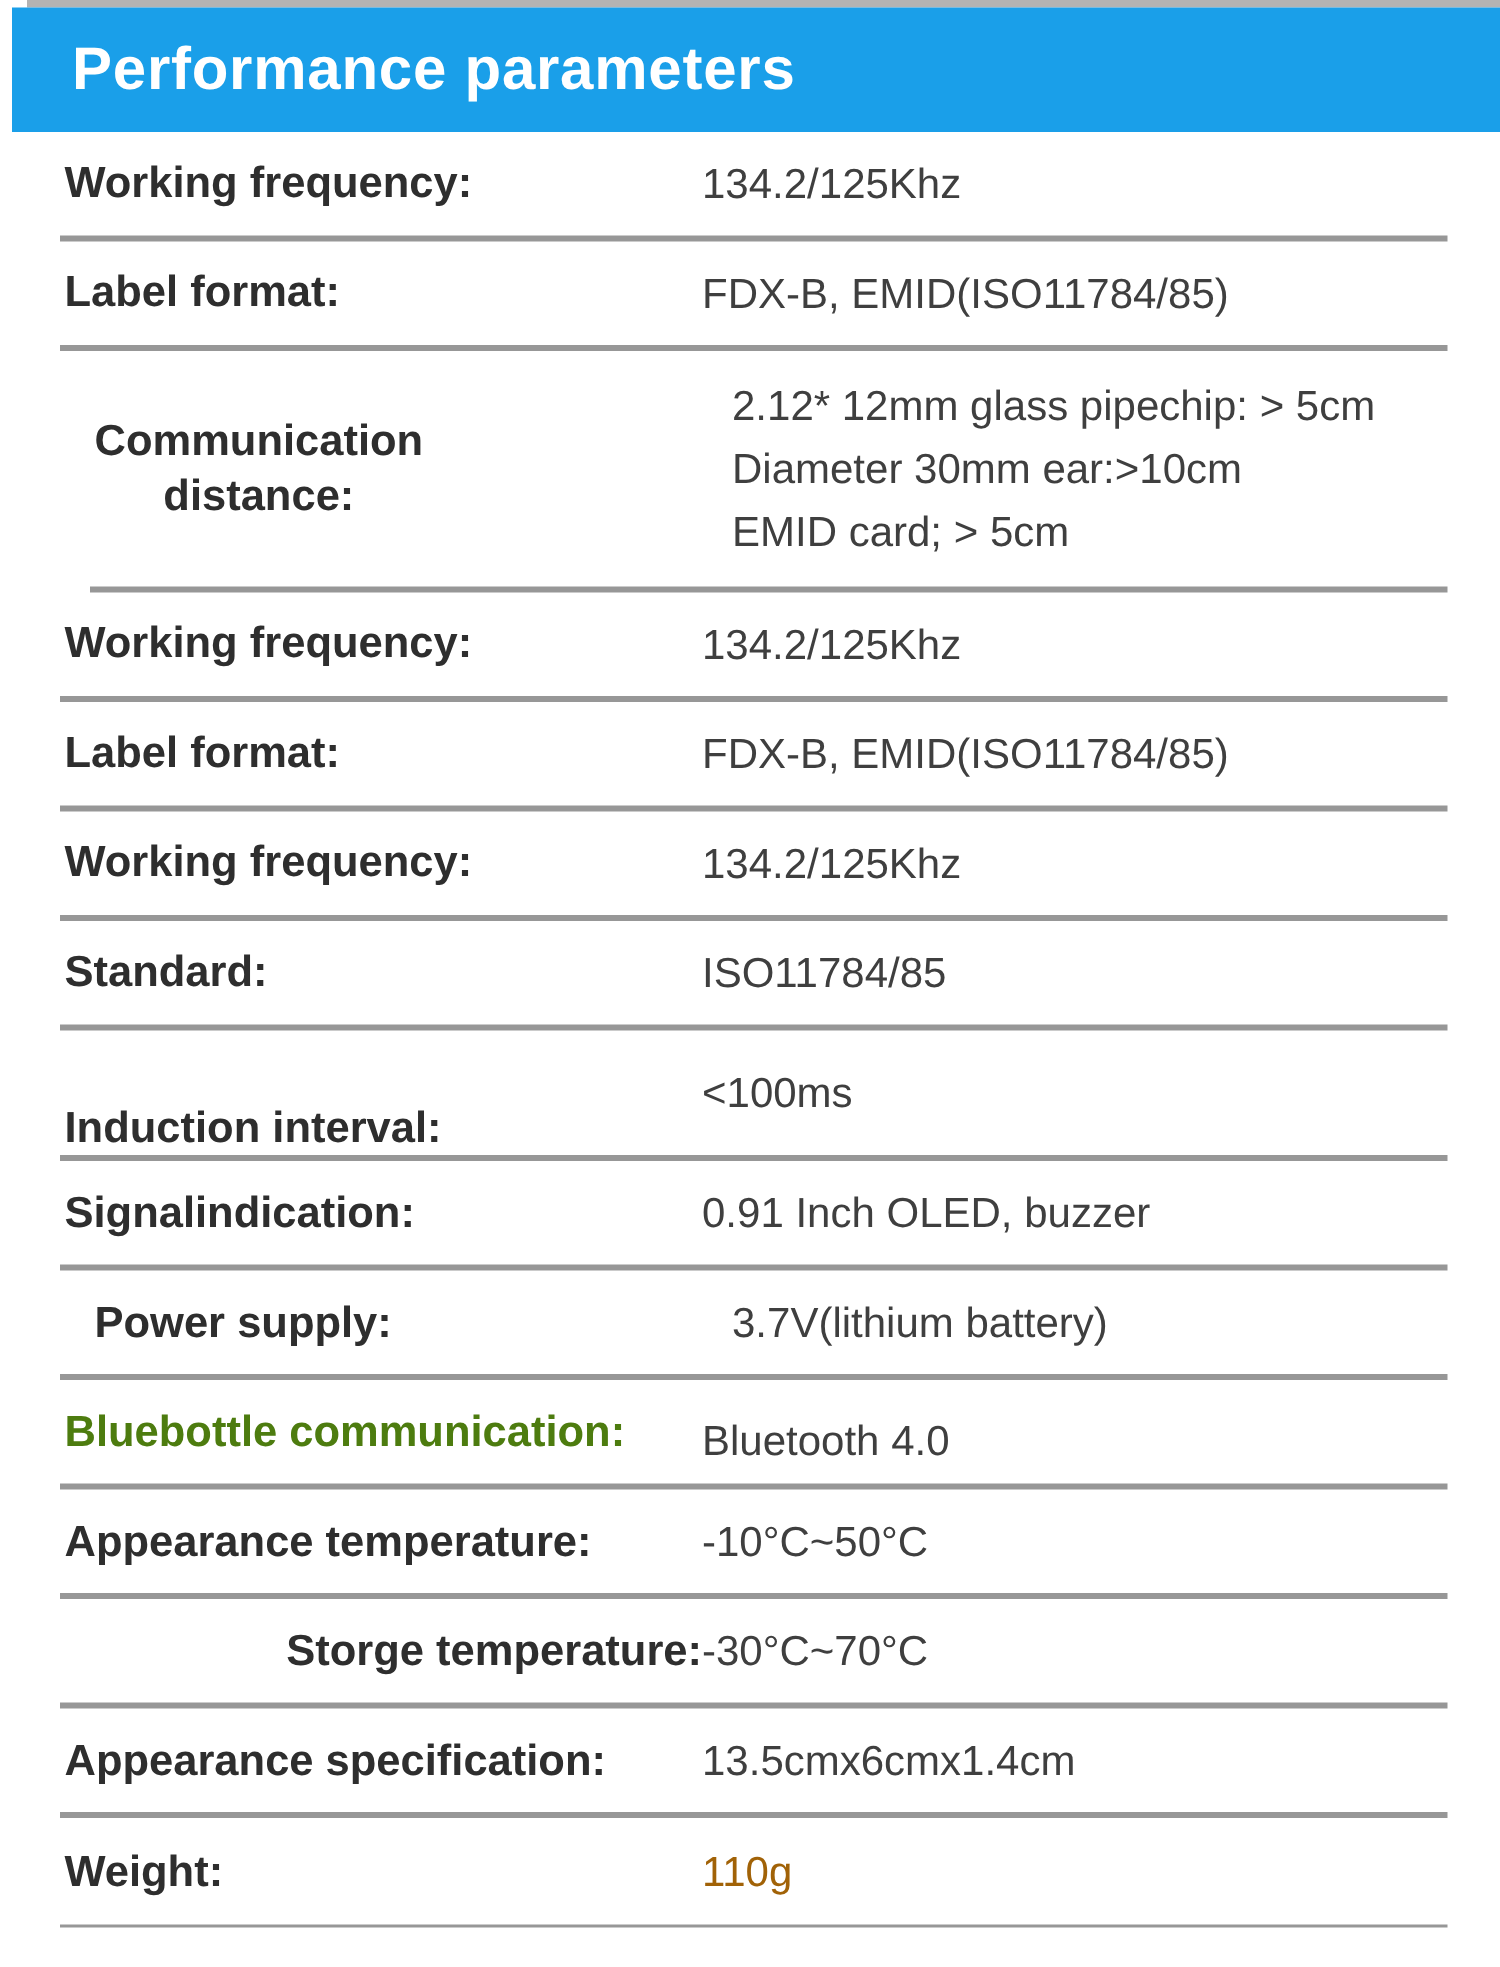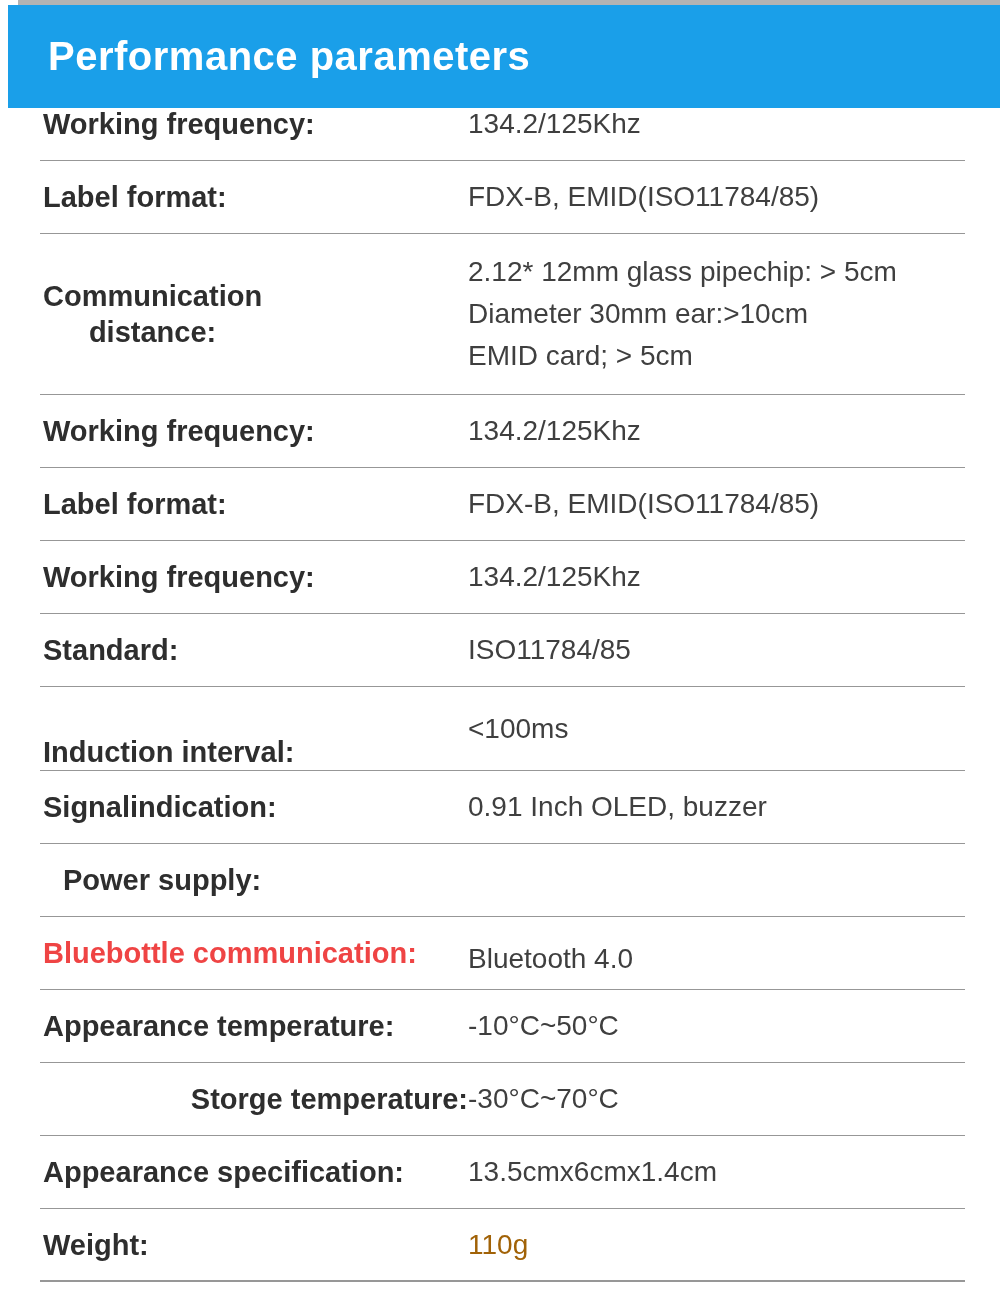--- a/index.html
+++ b/index.html
@@ -13,21 +13,21 @@
   }
   .top-strip {
     position: absolute;
     top: 0; left: 18px; right: 0;
     height: 5px;
     background: #b3b3b3;
   }
   .banner {
     position: absolute;
     top: 5px; left: 8px; right: 0;
-    height: 103px;
+    height: 83px;
     background: #1a9fe9;
     display: flex;
     align-items: center;
     padding-left: 40px;
     box-sizing: border-box;
   }
   .banner-title {
     color: #ffffff;
     font-size: 40px;
     font-weight: bold;
@@ -36,25 +36,25 @@
   .spec-table {
     position: absolute;
     top: 88px;
     left: 40px;
     right: 35px;
   }
   .row {
     display: flex;
     align-items: center;
     min-height: 73px;
-    border-bottom: 1px solid #15803d;
+    border-bottom: 4px solid #15803d;
     box-sizing: border-box;
     padding-left: 3px;
   }
-  .row.tall { min-height: 161px; }
+  .row.tall { min-height: 161px; margin-left: 20px; }
   .row:last-child { border-bottom: 2px solid #7f7f7f; }
   .cell-label {
     width: 425px;
     flex: none;
     font-weight: bold;
     font-size: 29px;
     color: #2e2e2e;
     line-height: 1.25;
   }
   .cell-label span {
@@ -112,23 +112,24 @@
       <div class="row" style="border-bottom-color: rgb(151, 151, 151);">
         <div class="cell-label" style="color: rgb(46, 46, 46); margin-top: 47px;"><span>Induction interval:</span></div>
         <div class="cell-value" style="color: rgb(63, 63, 63);">&lt;100ms</div>
       </div>
       <div class="row" style="border-bottom-color: rgb(151, 151, 151);">
         <div class="cell-label" style="color: rgb(46, 46, 46);"><span>Signalindication:</span></div>
         <div class="cell-value" style="color: rgb(63, 63, 63);">0.91 Inch OLED, buzzer</div>
       </div>
       <div class="row" style="border-bottom-color: rgb(151, 151, 151);">
         <div class="cell-label" style="color: rgb(46, 46, 46); margin-left: 20px;"><span>Power supply:</span></div>
+        <div class="cell-value" style="color: rgb(63, 63, 63);">3.7V(lithium battery)</div>
       </div>
       <div class="row" style="border-bottom-color: rgb(151, 151, 151);">
-        <div class="cell-label" style="color: #ef4444;"><span>Bluebottle communication:</span></div>
+        <div class="cell-label" style="color: #4d7c0f;"><span>Bluebottle communication:</span></div>
         <div class="cell-value" style="color: rgb(63, 63, 63); margin-top: 12px;">Bluetooth 4.0</div>
       </div>
       <div class="row" style="border-bottom-color: rgb(151, 151, 151);">
         <div class="cell-label" style="color: rgb(46, 46, 46);"><span>Appearance temperature:</span></div>
         <div class="cell-value" style="color: rgb(63, 63, 63);">-10°C~50°C</div>
       </div>
       <div class="row" style="border-bottom-color: rgb(151, 151, 151);">
         <div class="cell-label" style="color: rgb(46, 46, 46); text-align: right;"><span>Storge temperature:</span></div>
         <div class="cell-value" style="color: rgb(63, 63, 63);">-30°C~70°C</div>
       </div>

